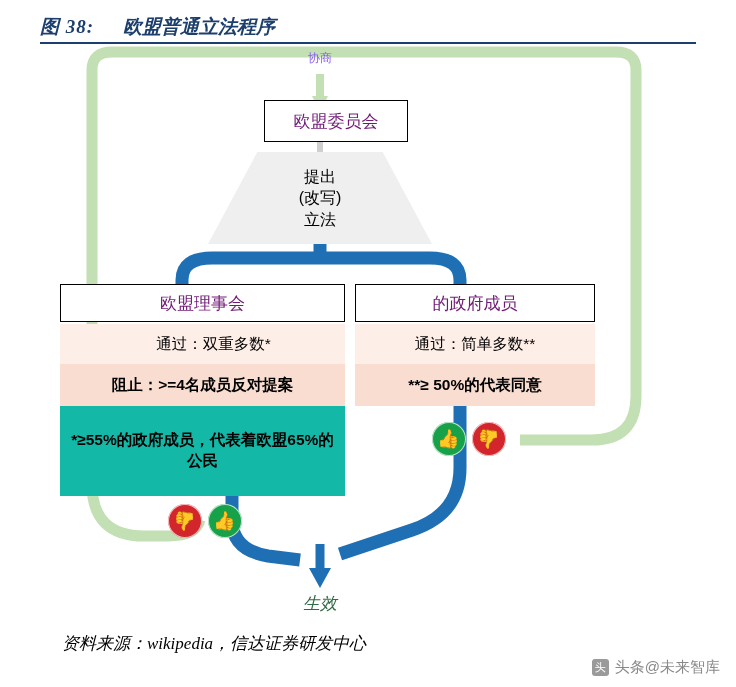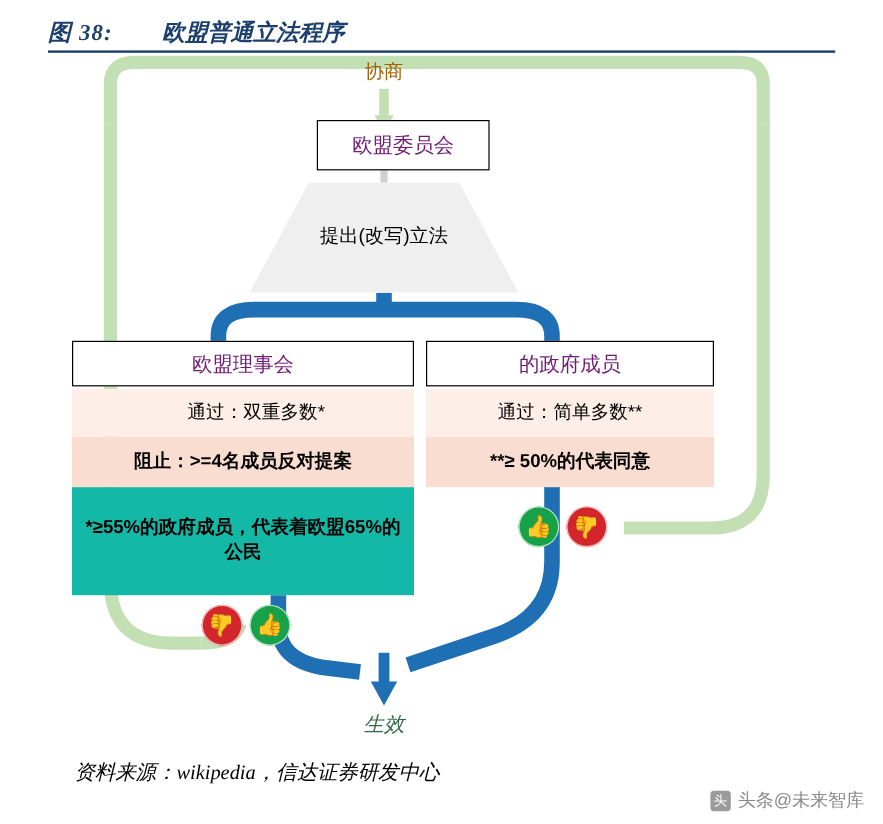--- a/index.html
+++ b/index.html
@@ -9,21 +9,21 @@
   body {
     width: 736px; height: 687px;
     font-family: "Liberation Sans", sans-serif;
     position: relative;
     overflow: hidden;
   }
   .title-bar {
     position: absolute;
     left: 40px; top: 14px;
     display: flex; align-items: flex-start;
-    gap: 26px;
+    gap: 14px;
   }
   .title-bar .tnum {
     font-family: "Liberation Serif", serif;
     font-style: italic;
     font-weight: bold;
     font-size: 19px;
     color: #1c3f6e;
     letter-spacing: 1px;
   }
   .title-bar .ttext {
@@ -46,39 +46,39 @@
     width: 736px; height: 570px;
   }
   svg.wires {
     position: absolute;
     left: 0; top: 0;
     width: 736px; height: 570px;
   }
   .lbl {
     position: absolute;
     font-family: "Liberation Sans", sans-serif;
-    color: #a16207;
-    font-size: 16px;
+    color: #8b5cf6;
+    font-size: 12px;
     text-align: center;
   }
   .node-box {
     position: absolute;
     box-sizing: border-box;
     border: 1px solid #000;
     background: #ffffff;
     display: flex; align-items: center; justify-content: center;
     font-size: 17px;
     color: #701a75;
   }
   .trapezoid {
     position: absolute;
     box-sizing: border-box;
     background: #efefef;
     clip-path: polygon(22% 0%, 78% 0%, 100% 100%, 0% 100%);
-    display: flex; flex-direction: row;
+    display: flex; flex-direction: column;
     align-items: center; justify-content: center;
     font-size: 16px;
     color: #000;
     line-height: 1.35;
   }
   .band {
     position: absolute;
     box-sizing: border-box;
     display: flex; align-items: center; justify-content: center;
     text-align: center;

